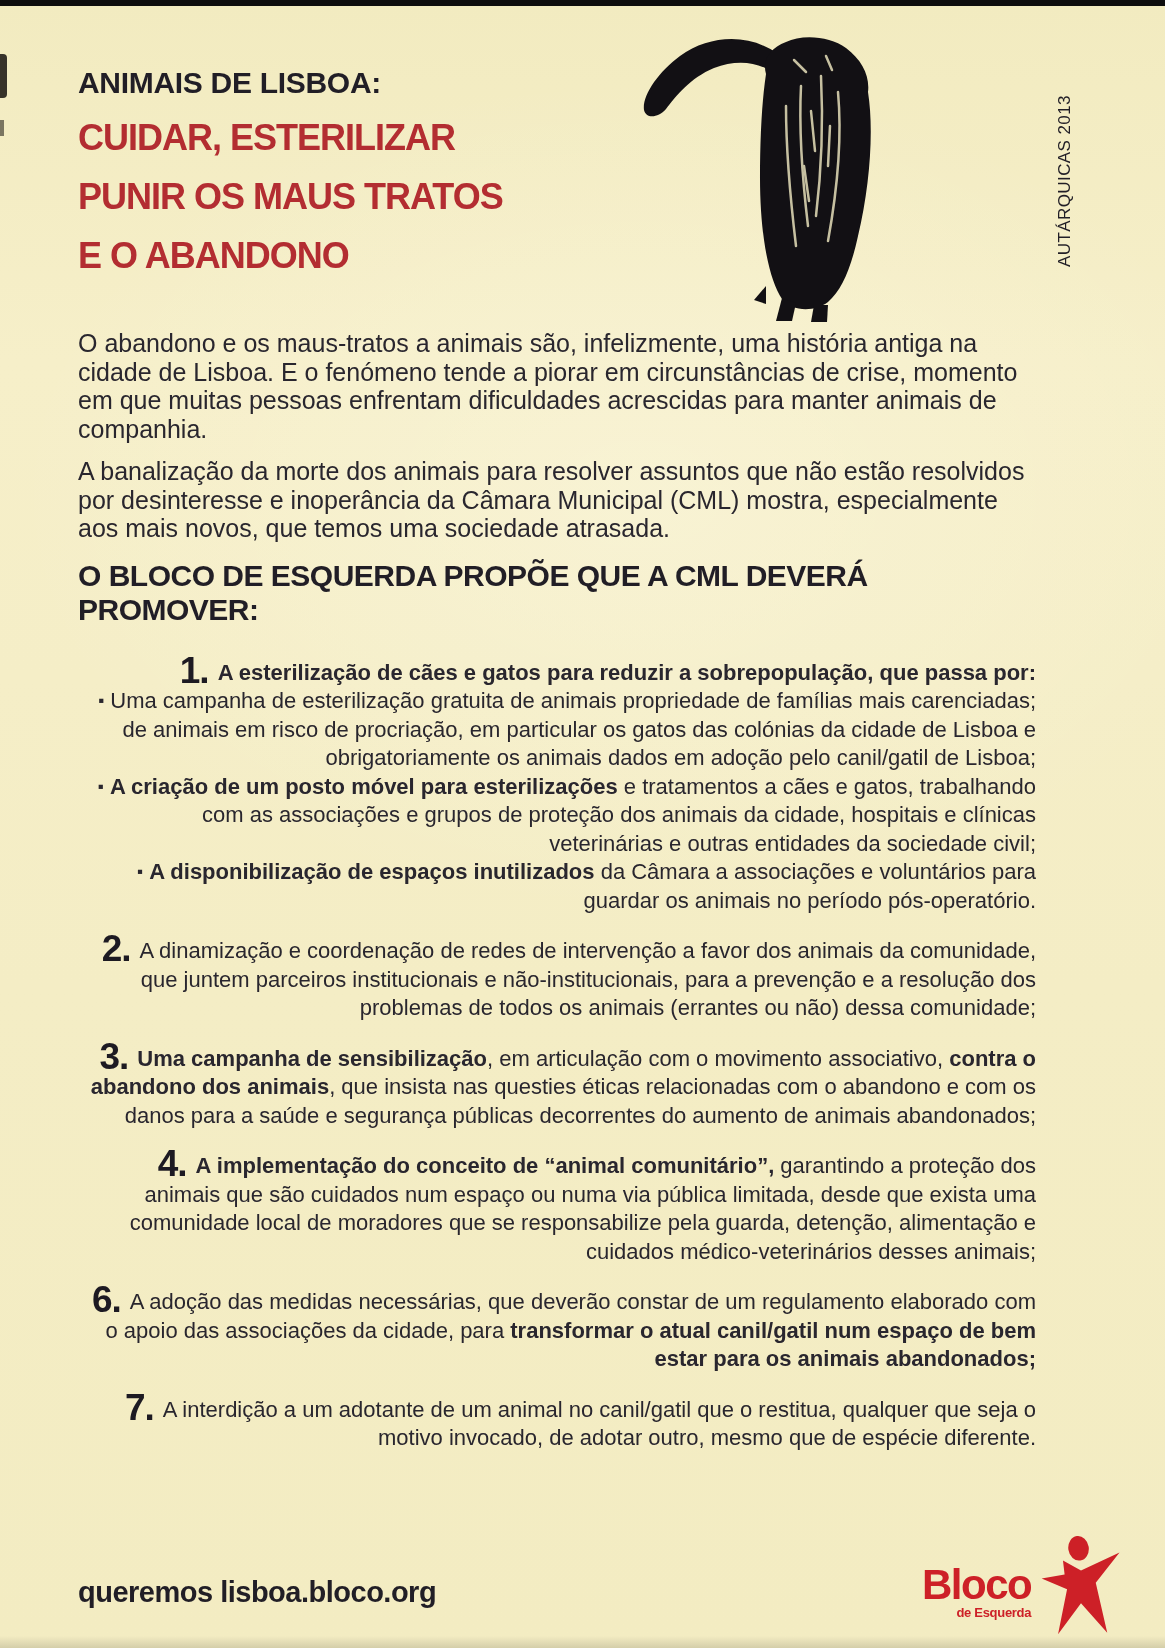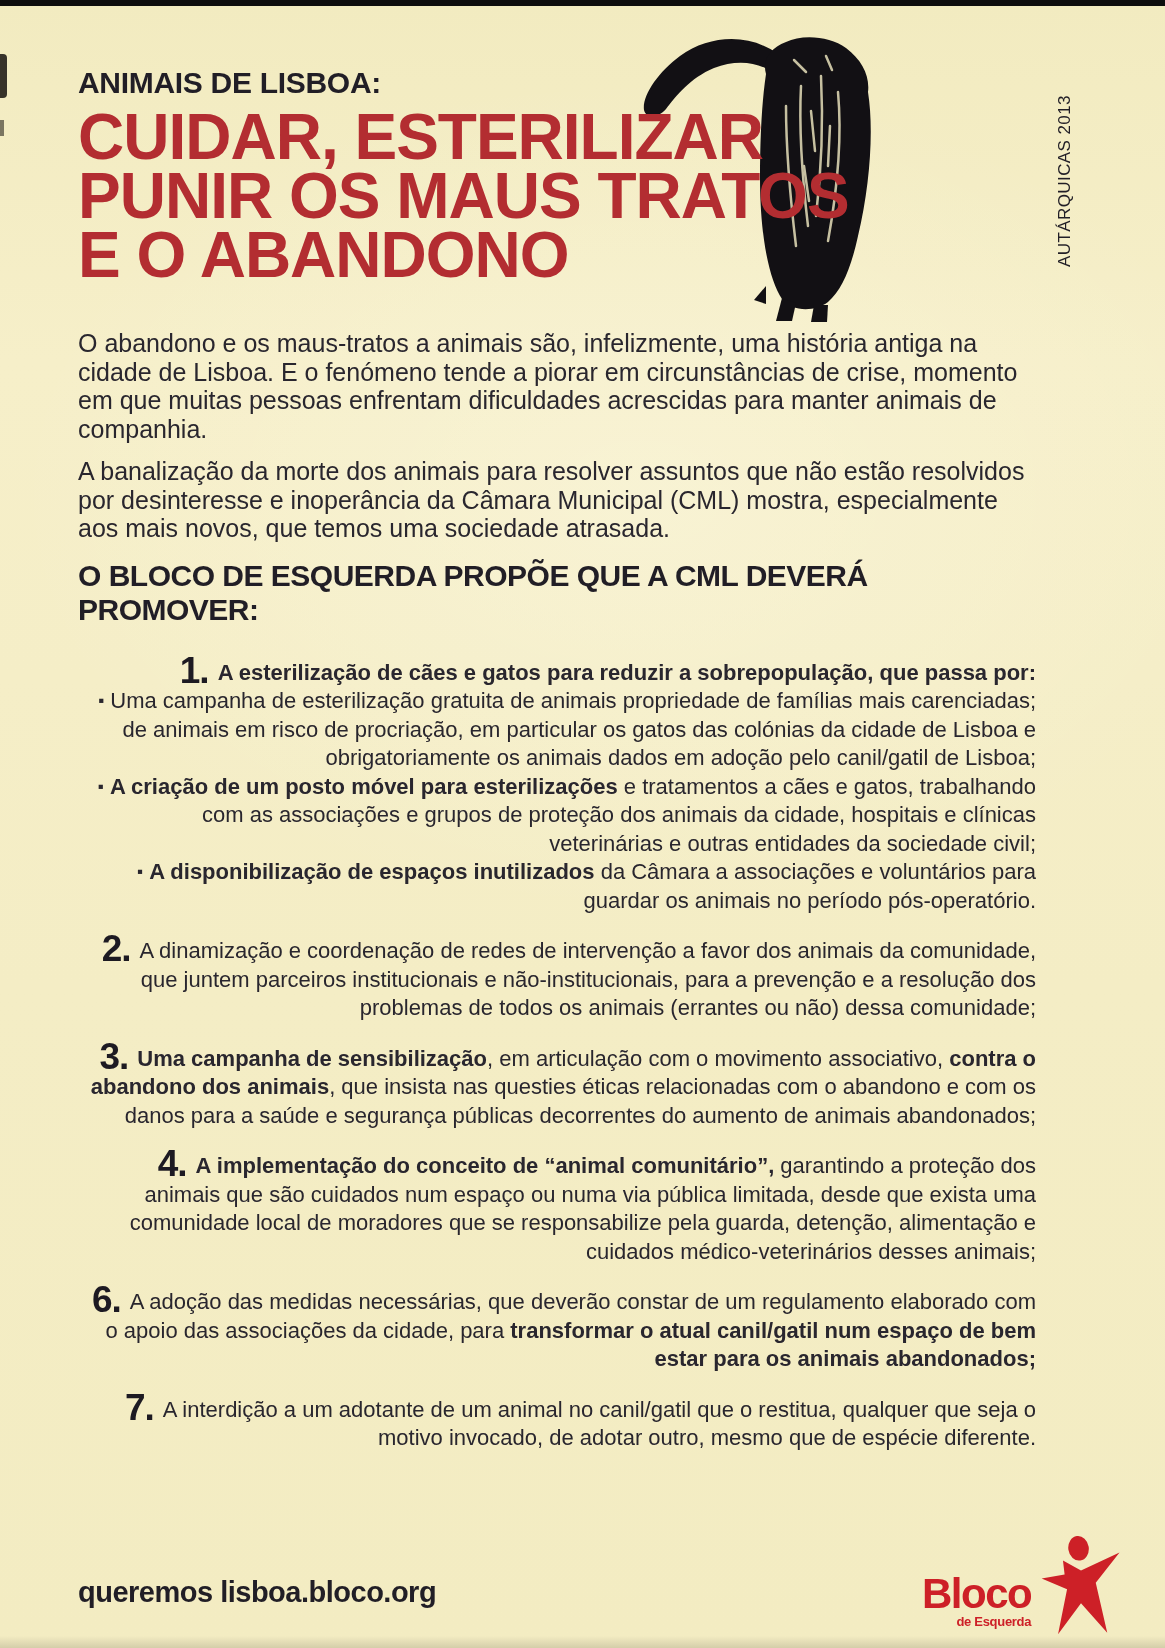--- a/index.html
+++ b/index.html
@@ -15,21 +15,21 @@
     color:#29262e;
   }
   .top-strip{position:absolute;top:0;left:0;width:100%;height:6px;background:#0d0d0d;}
   .edge-smudge{position:absolute;top:54px;left:0;width:7px;height:44px;background:#15130f;border-radius:0 4px 4px 0;opacity:.85;}
   .edge-smudge2{position:absolute;top:120px;left:0;width:4px;height:16px;background:#2a2620;opacity:.6;}
   .bottom-fade{position:absolute;bottom:0;left:0;width:100%;height:12px;background:linear-gradient(180deg,rgba(0,0,0,0),rgba(120,115,95,0.25));}
 
   .content{position:absolute;left:78px;top:66px;width:958px;}
 
   .kicker{margin:0;font-size:30px;font-weight:800;letter-spacing:-0.3px;color:#211e26;}
-  .title{margin:8px 0 0;font-size:64px;line-height:59px;font-weight:800;letter-spacing:-1px;color:#b32d31;}
+  .title{margin:8px 0 0;font-size:36px;line-height:59px;font-weight:800;letter-spacing:-1px;color:#b32d31;}
   .title .title-line{display:block;}
 
   .cat{position:absolute;left:616px;top:16px;width:302px;height:308px;}
 
   .side-label{
     position:absolute;left:973px;top:170px;width:186px;height:22px;
     transform:rotate(-90deg);
     font-size:17px;letter-spacing:0.4px;color:#211e26;text-align:center;white-space:nowrap;
   }
 
@@ -40,21 +40,21 @@
 
   .proposals{margin-top:32px;text-align:right;}
   .proposal{margin:0 0 22px;font-size:22px;line-height:28.5px;}
   .proposal p{margin:0;}
   .num{font-size:37px;font-weight:800;letter-spacing:-1px;line-height:20px;vertical-align:-3px;margin-right:9px;color:#1d1a22;}
   .seg-bold{font-weight:700;}
   .bullets .bullet{margin-left:14px;}
   .bullet-mark{font-size:17px;vertical-align:2px;margin-right:6px;}
 
   .footer-url{position:absolute;left:78px;top:1576px;font-size:29px;font-weight:800;letter-spacing:-0.5px;color:#211e26;}
-  .logo{position:absolute;left:922px;top:1536px;display:flex;align-items:center;}
+  .logo{position:absolute;left:922px;top:1536px;display:flex;align-items:flex-start;}
   .logo-text{text-align:right;margin-top:28px;line-height:1;}
   .logo-name{font-size:42px;font-weight:800;letter-spacing:-1.5px;color:#cd2027;}
   .logo-sub{font-size:13px;font-weight:700;letter-spacing:-0.3px;color:#cd2027;margin-top:0;}
   .star-svg{width:92px;height:100px;margin-left:4px;}
 </style>
 </head>
 <body>
 
 <div class="page">
   <div class="top-strip"></div>

